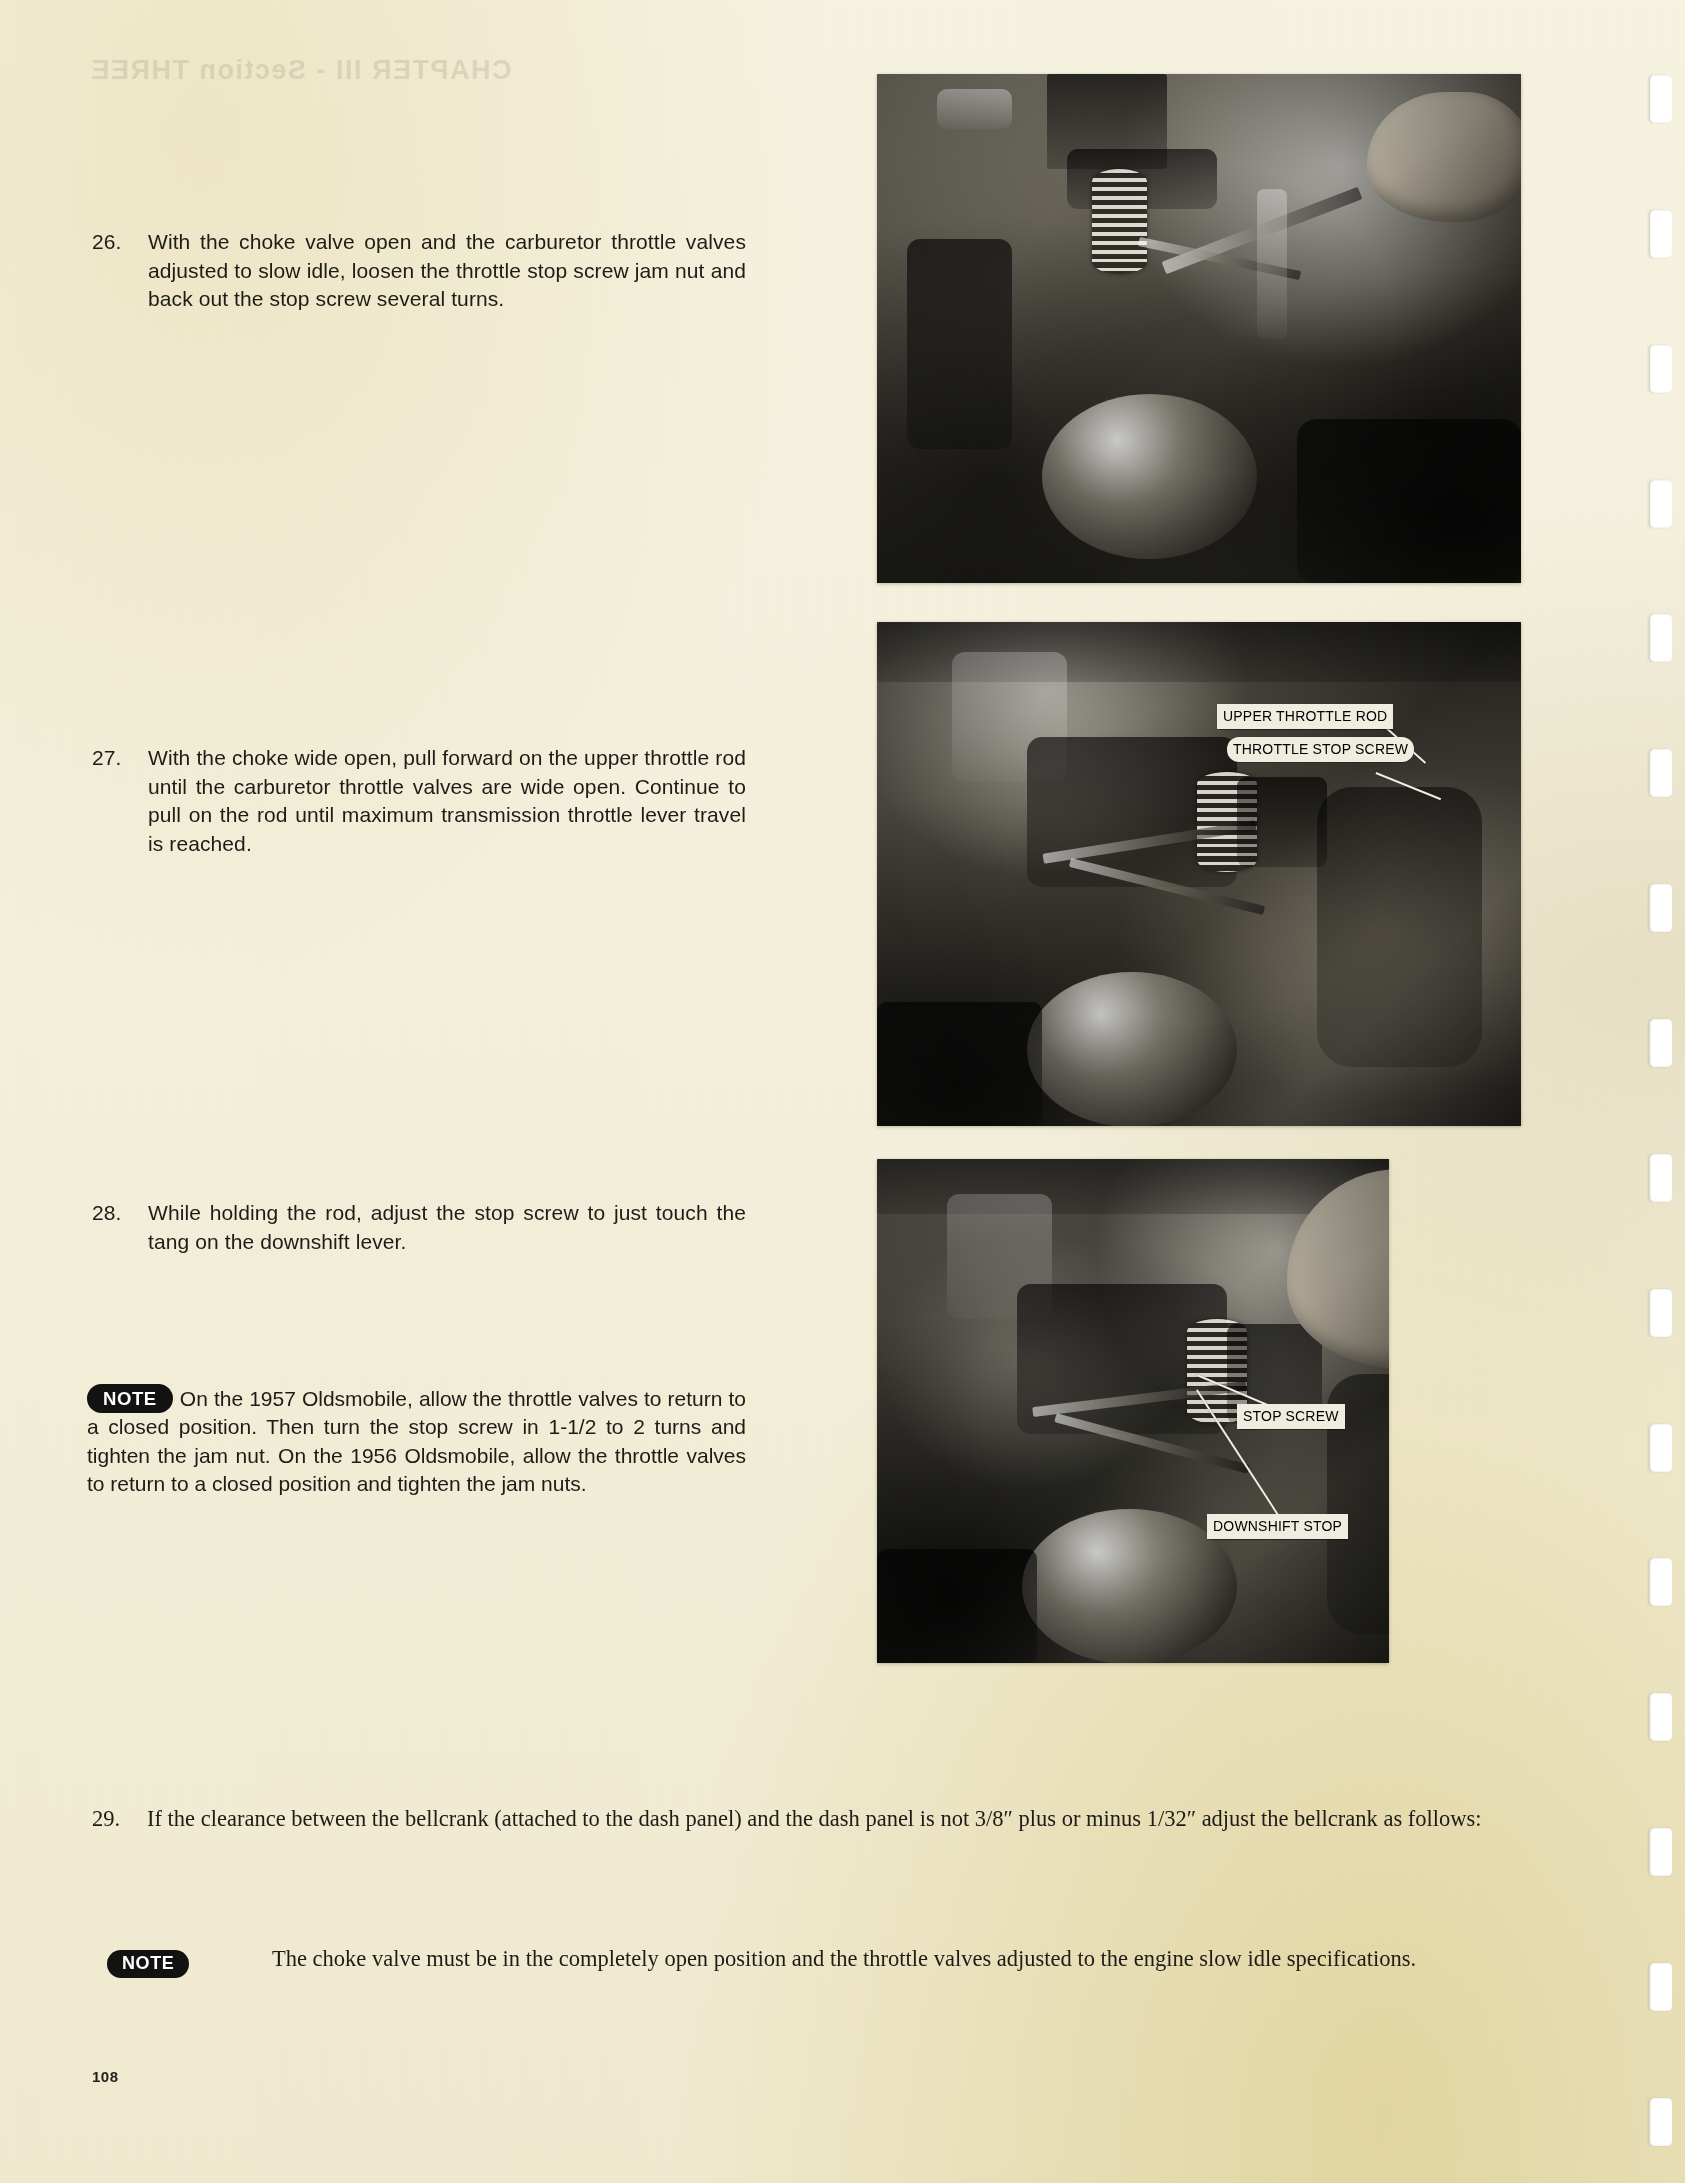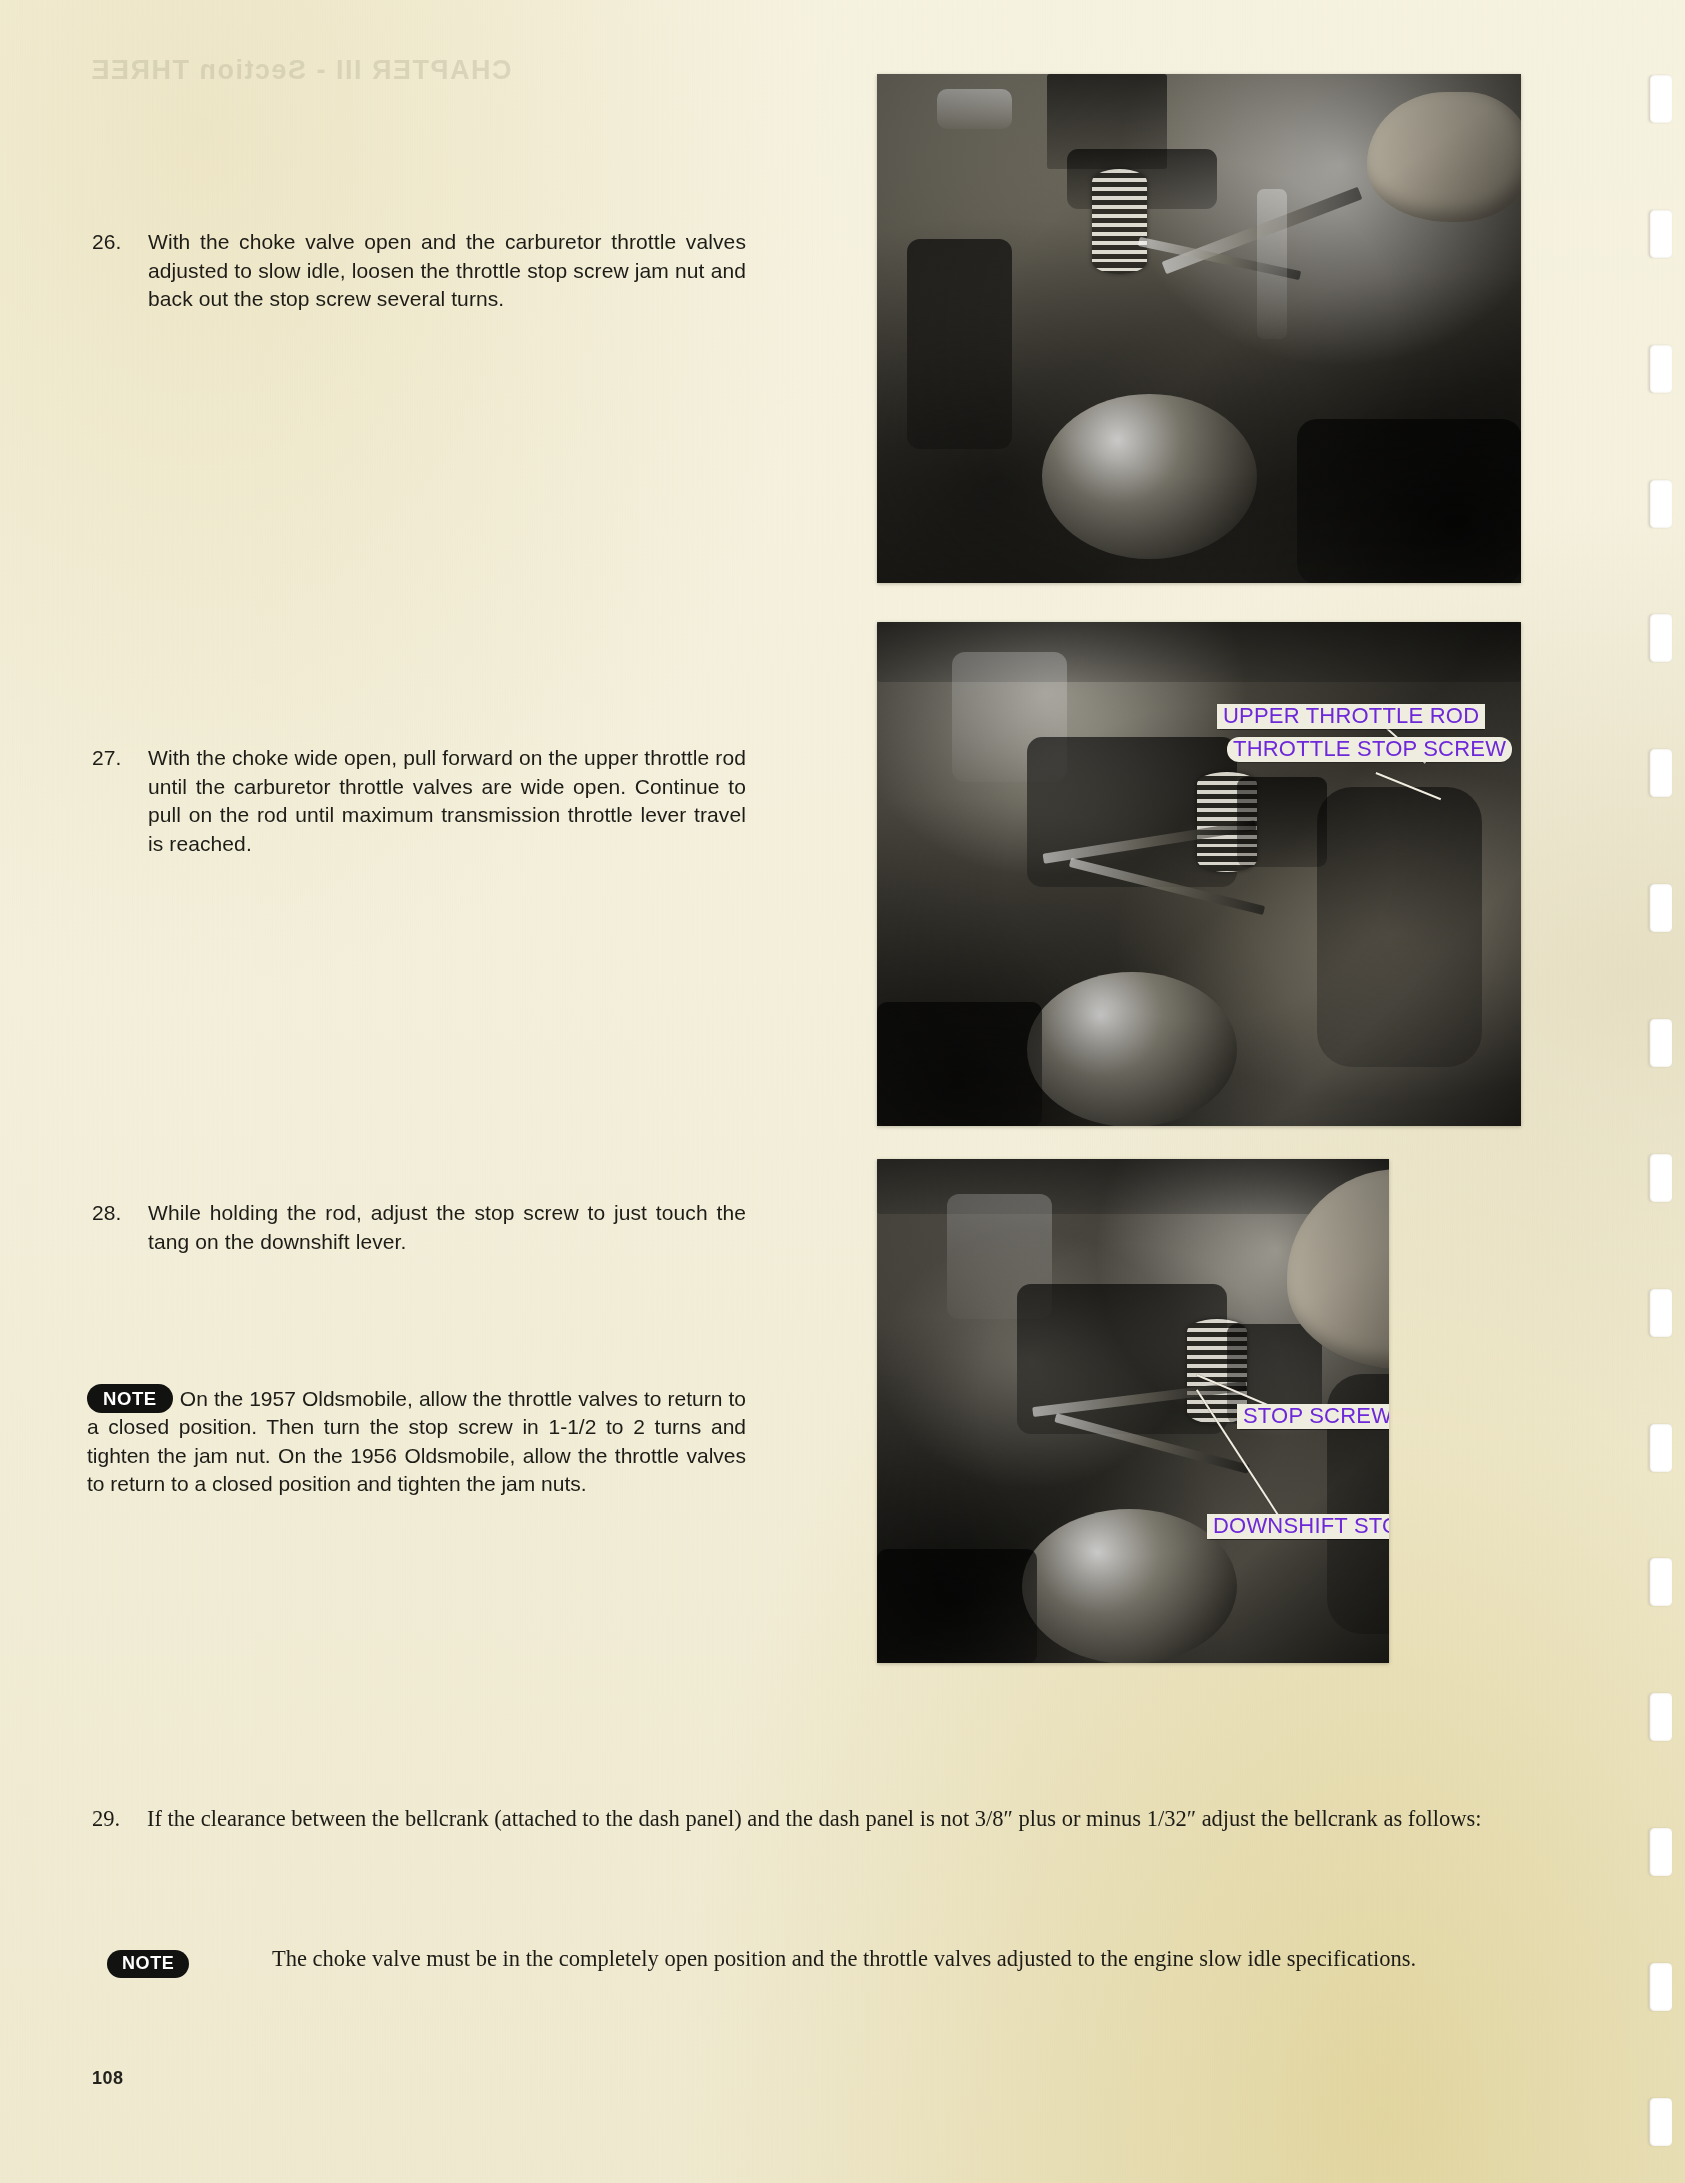--- a/index.html
+++ b/index.html
@@ -167,21 +167,21 @@
     line-height: 20.5px;
   }
 
   
   .page-number {
     position: absolute;
     left: 92px;
     top: 2068px;
     font-family: "Liberation Sans", sans-serif;
     font-weight: bold;
-    font-size: 18px;
+    font-size: 15px;
     color: #23221d;
     letter-spacing: 0.5px;
   }
 
   
   .photo {
     position: absolute;
     overflow: hidden;
     background: #5d5a52;
     box-shadow: 0 1px 3.5px rgba(60,55,35,0.30);
@@ -258,23 +258,23 @@
   .vignette {
     position: absolute;
     inset: 0;
     background: radial-gradient(ellipse at 50% 48%, rgba(0,0,0,0) 42%, rgba(0,0,0,0.42) 100%);
   }
 
   
   .callout {
     position: absolute;
     background: #efece0;
-    color: #6d28d9;
-    font-family: "Liberation Sans", sans-serif;
-    font-size: 22px;
+    color: #000000;
+    font-family: "Liberation Sans", sans-serif;
+    font-size: 14px;
     line-height: 16.5px;
     letter-spacing: 0.2px;
     padding: 4px 6px 4.5px 6px;
     white-space: nowrap;
     box-shadow: 0 0.5px 1px rgba(0,0,0,.45);
   }
   .leader {
     position: absolute;
     background: #f0ece0;
     height: 1.5px;

